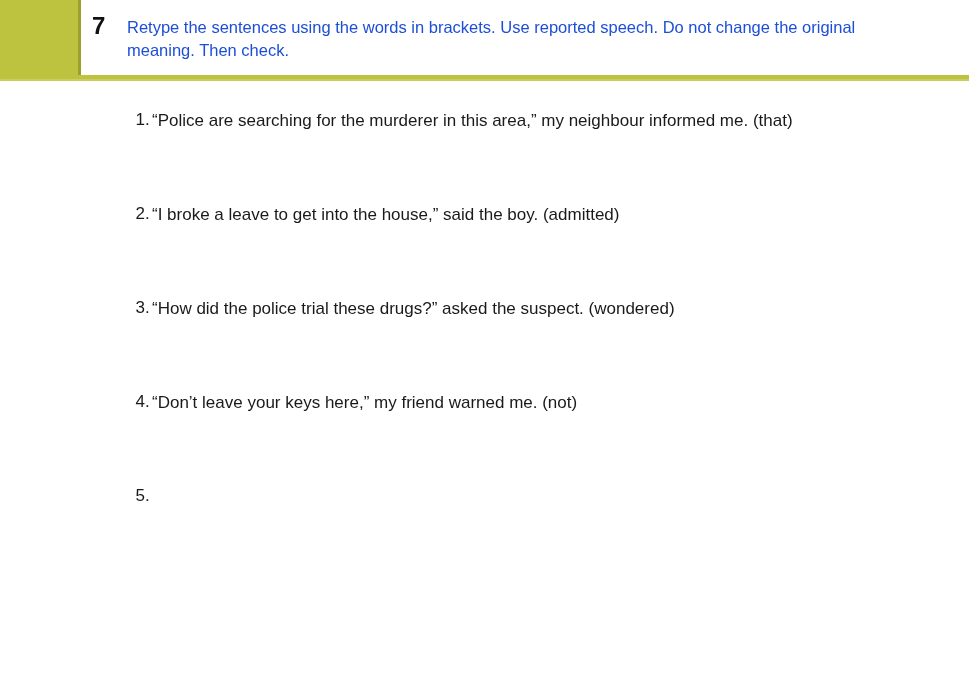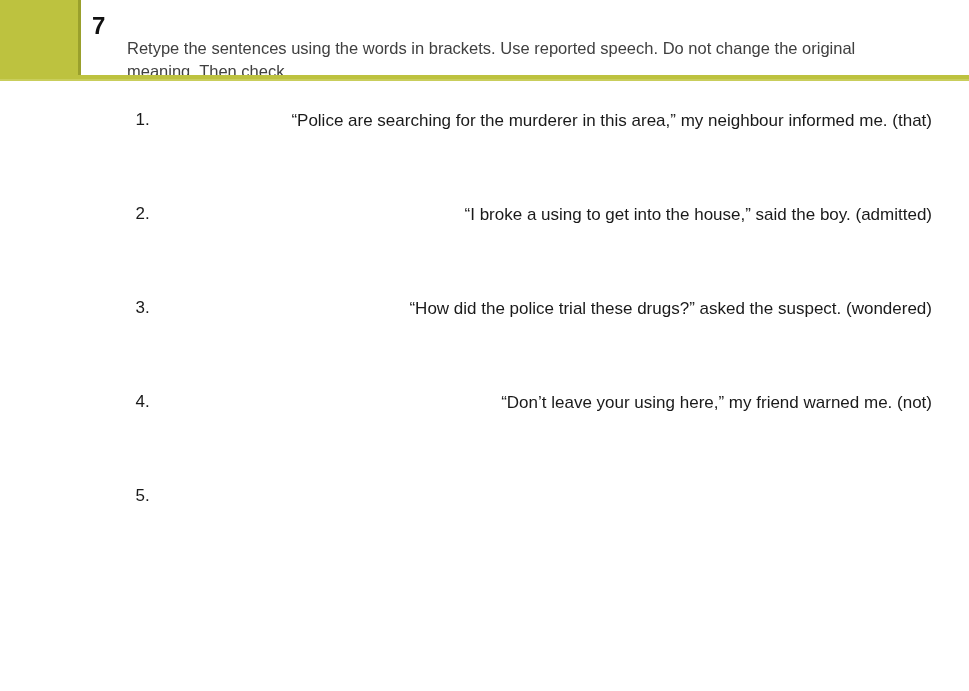--- a/index.html
+++ b/index.html
@@ -46,25 +46,25 @@
     left: 92px;
     top: 14px;
     font-size: 24px;
     font-weight: bold;
     color: #111111;
     line-height: 1;
   }
   .exercise-instruction {
     position: absolute;
     left: 127px;
-    top: 37px;
+    top: 16px;
     width: 760px;
     font-size: 16.5px;
     line-height: 1.38;
-    color: #404040;
+    color: #1d4ed8;
   }
   .header-divider {
     position: absolute;
     left: 0;
     top: 75px;
     width: 969px;
     height: 4px;
     background: #bdc23f;
   }
   .header-divider-thin {
@@ -98,21 +98,20 @@
     letter-spacing: 0.2px;
   }
   .item-text {
     position: absolute;
     left: 152px;
     top: 0;
     width: 780px;
     font-size: 17px;
     line-height: 1.3;
     color: #1a1a1a;
-    text-align: right;
   }
 </style>
 </head>
 <body>
 
 <div class="page">
 
   <div class="header">
     <div class="header-swatch"></div>
     <div class="header-rule"></div>
@@ -124,31 +123,31 @@
 
   <div class="items">
 
     <div class="item">
       <div class="item-number">1.</div>
       <div class="item-text">“Police are searching for the murderer in this area,” my neighbour informed me. (that)</div>
     </div>
 
     <div class="item">
       <div class="item-number">2.</div>
-      <div class="item-text">“I broke a using to get into the house,” said the boy. (admitted)</div>
+      <div class="item-text">“I broke a leave to get into the house,” said the boy. (admitted)</div>
     </div>
 
     <div class="item">
       <div class="item-number">3.</div>
       <div class="item-text">“How did the police trial these drugs?” asked the suspect. (wondered)</div>
     </div>
 
     <div class="item">
       <div class="item-number">4.</div>
-      <div class="item-text">“Don’t leave your using here,” my friend warned me. (not)</div>
+      <div class="item-text">“Don’t leave your keys here,” my friend warned me. (not)</div>
     </div>
 
     <div class="item">
       <div class="item-number">5.</div>
     </div>
 
   </div>
 
 </div>
 

